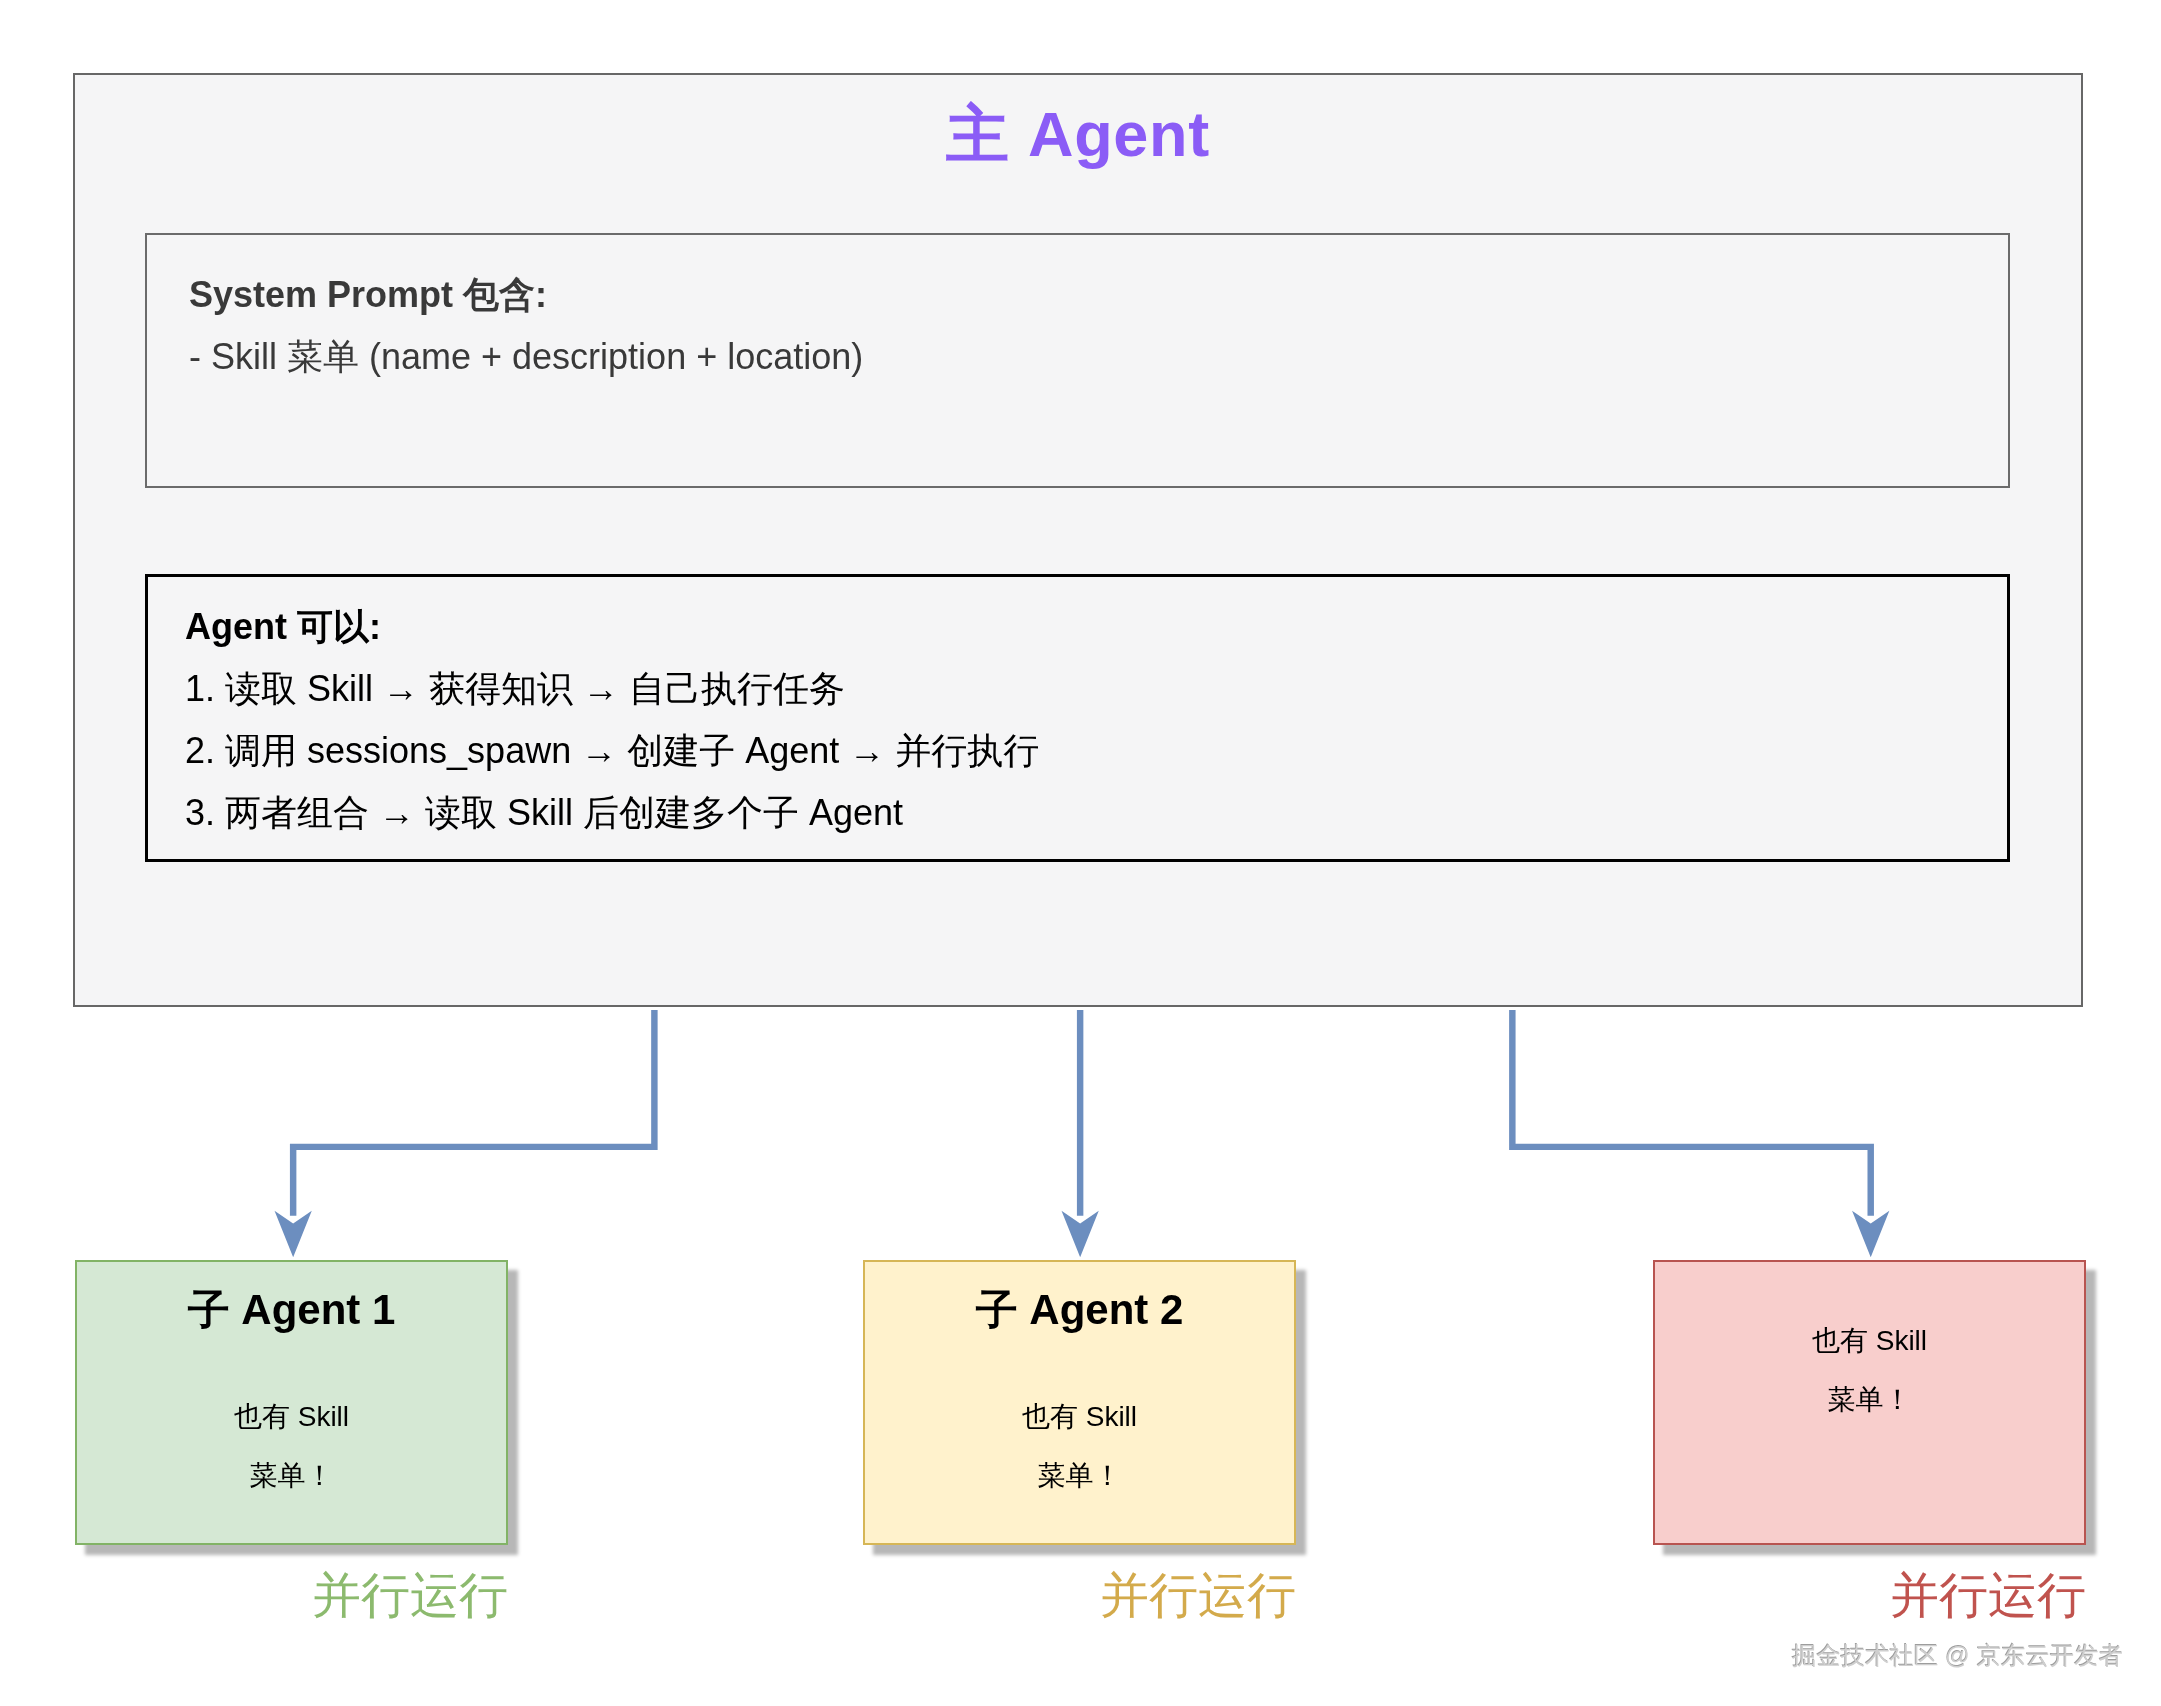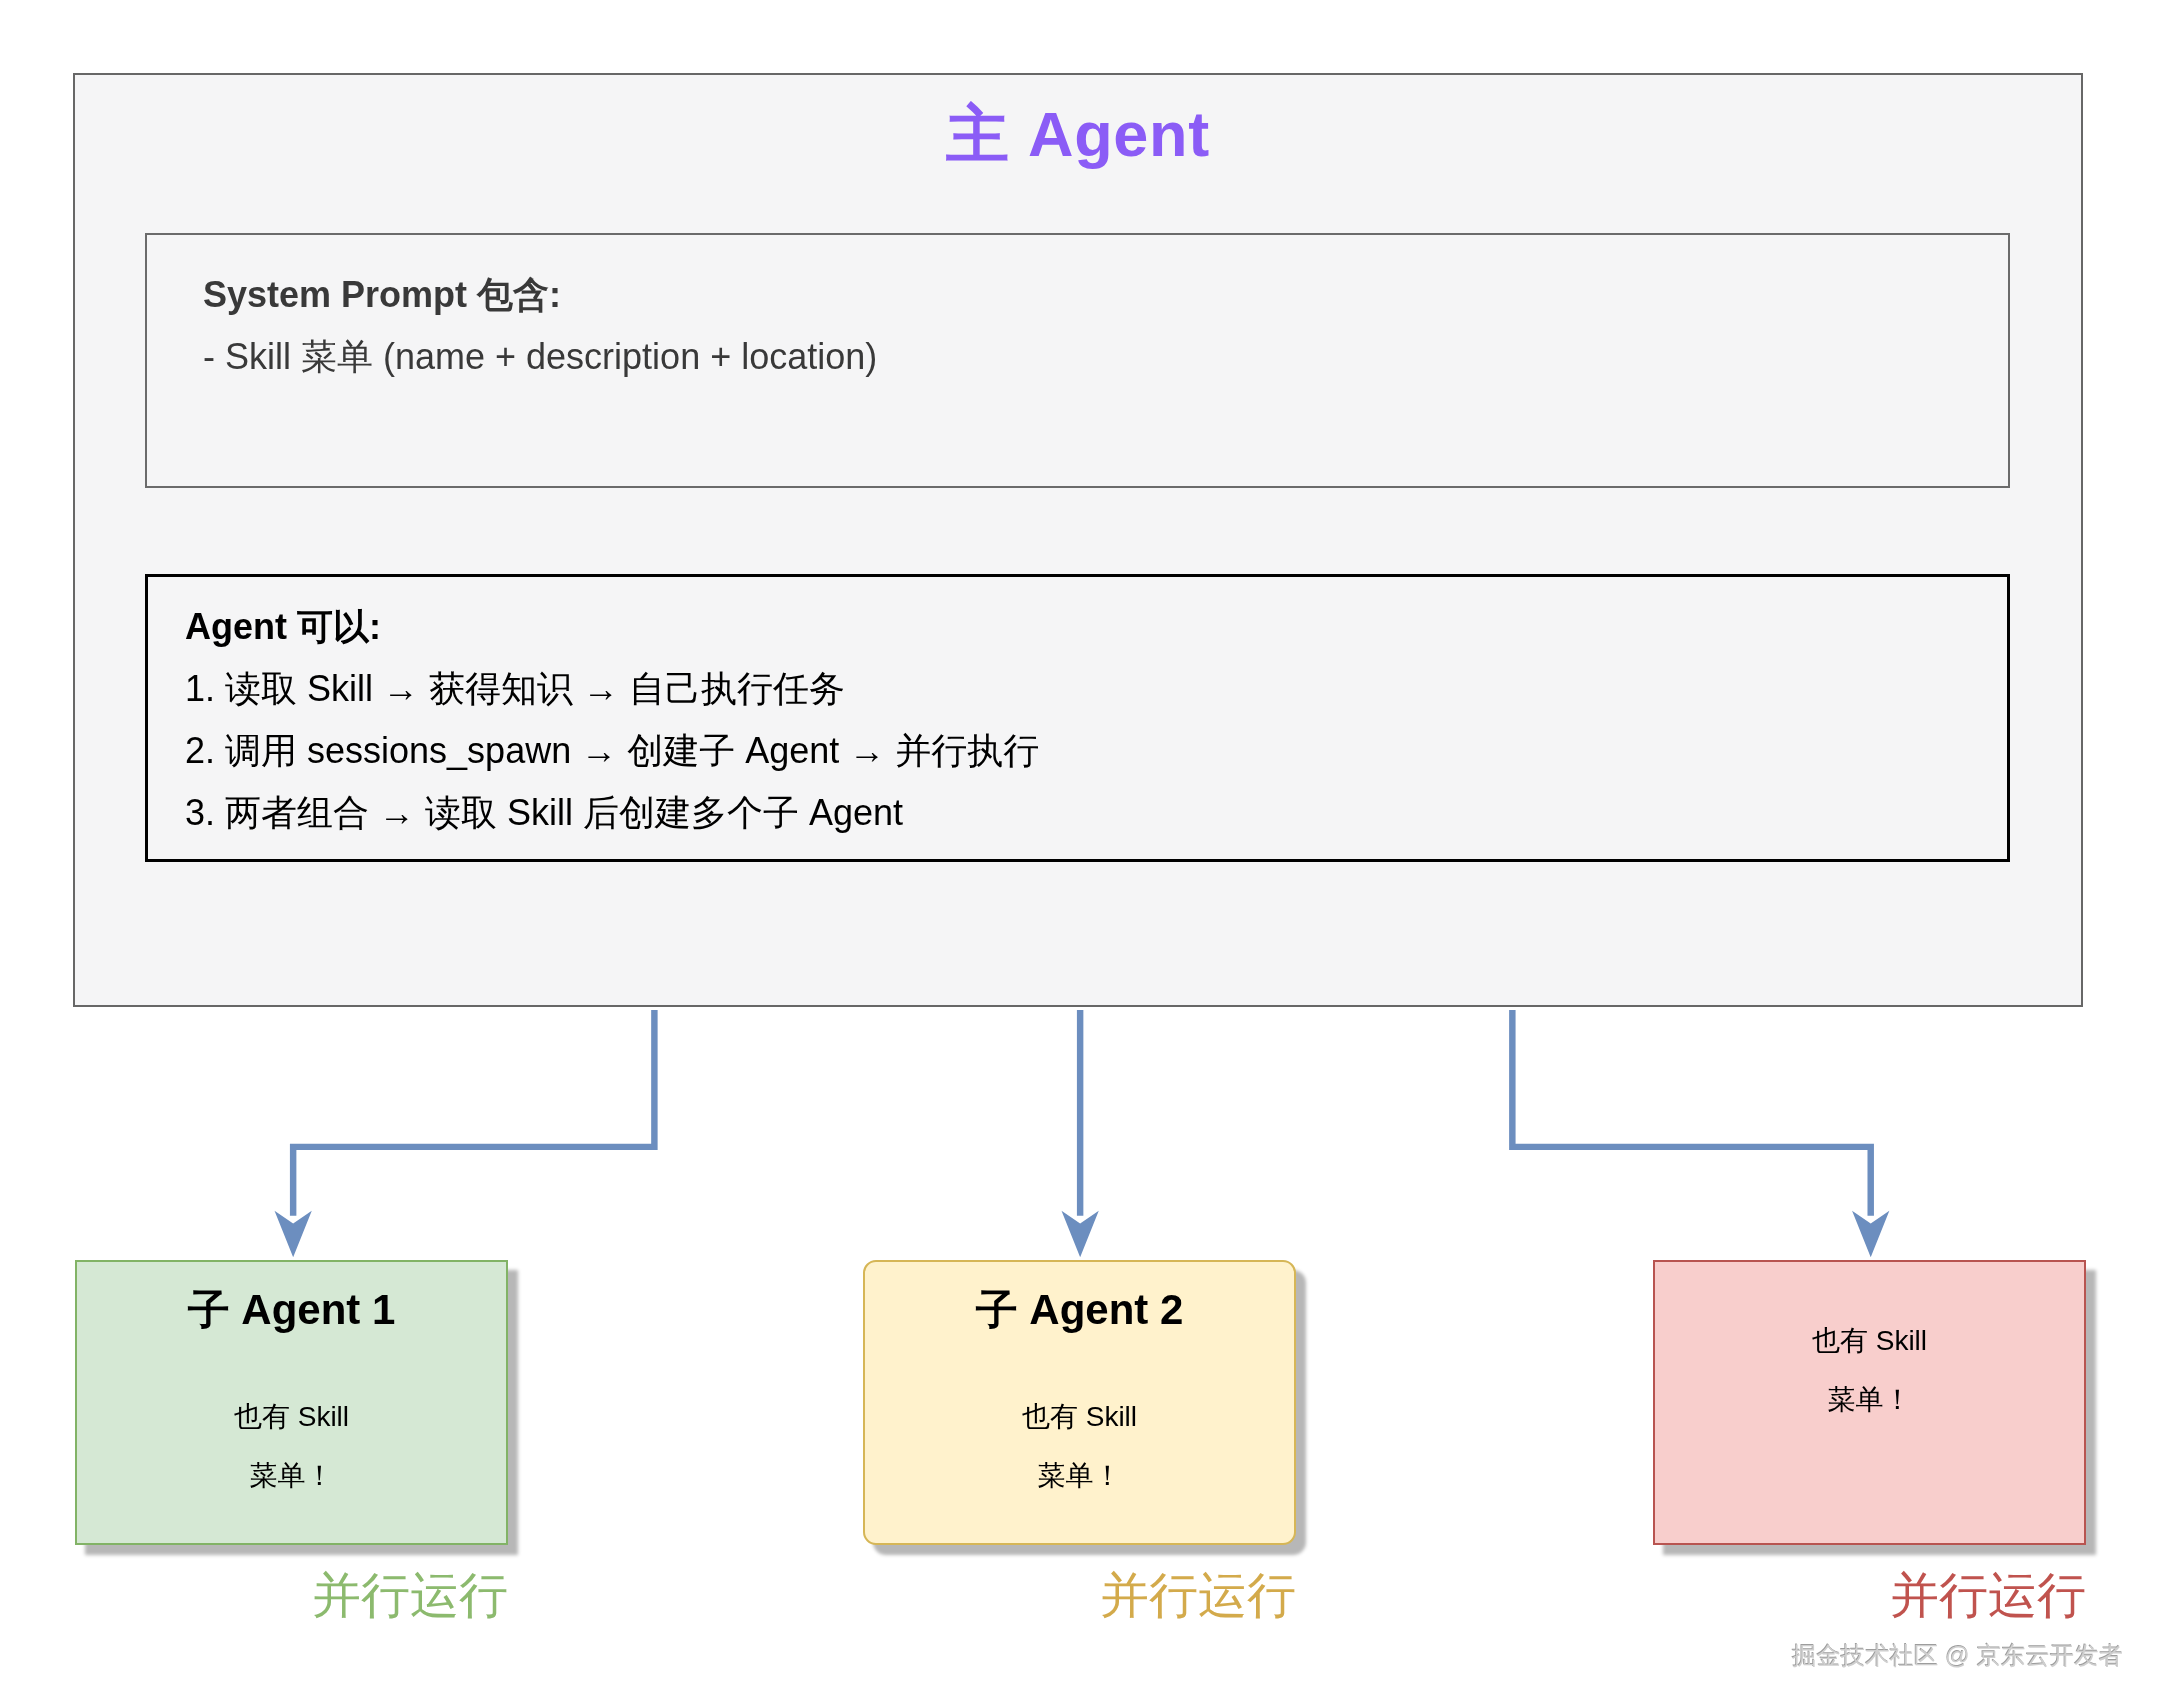--- a/index.html
+++ b/index.html
@@ -37,21 +37,21 @@
 
   .inner-box {
     position: absolute;
     box-sizing: border-box;
     background: #f5f5f6;
   }
   .sp-box {
     left: 145px; top: 233px;
     width: 1865px; height: 255px;
     border: 2.2px solid #6b6b6b;
-    padding: 29px 56px;
+    padding: 29px 42px;
     color: #393939;
   }
   .cap-box {
     left: 145px; top: 574px;
     width: 1865px; height: 288px;
     border: 3.6px solid #000000;
     padding: 18.6px 37px;
     color: #000000;
   }
   .inner-box .line {
@@ -88,21 +88,21 @@
     margin-top: 20px;
     font-size: 42px;
     font-weight: bold;
   }
   .sub-box .sub-body {
     margin-top: 49px;
     font-size: 28px;
     line-height: 59px;
   }
   .sub-1 { left: 75px; }
-  .sub-2 { left: 863px; border-radius: 13px; }
+  .sub-2 { left: 863px; }
   .sub-3 { left: 1653px; }
 
   .parallel-label {
     position: absolute;
     top: 1563px;
     width: 433px;
     text-align: right;
     font-size: 49px;
     white-space: nowrap;
   }

